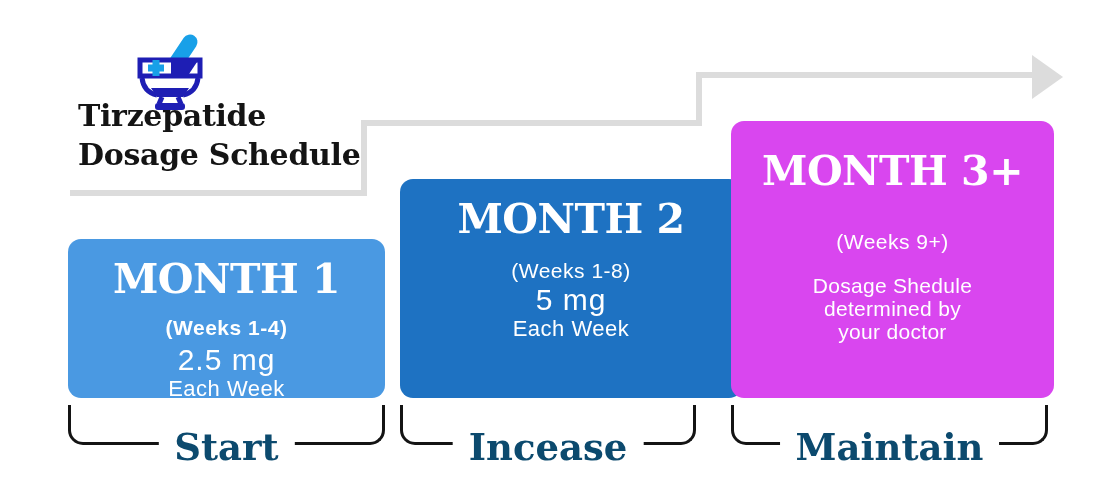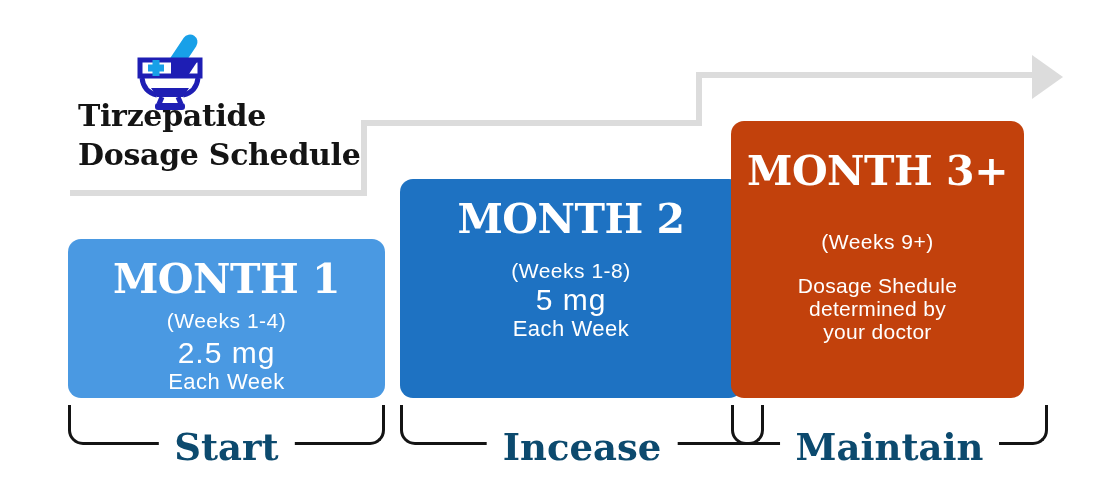--- a/index.html
+++ b/index.html
@@ -17,43 +17,43 @@
     font-family:"DejaVu Serif",serif;font-weight:700;
     font-size:30px;line-height:39px;letter-spacing:-0.3px;color:#141414;
   }
   
   .card{
     position:absolute;z-index:1;border-radius:13px;color:#ffffff;
     text-align:center;box-sizing:border-box;
   }
   #card1{left:68px;top:239px;width:317px;height:159px;background:#4a99e2;padding-top:16px;}
   #card2{left:400px;top:179px;width:342px;height:219px;background:#1e72c2;padding-top:16px;}
-  #card3{left:731px;top:121px;width:293px;height:277px;background:#c2410c;padding-top:26px;}
+  #card3{left:731px;top:121px;width:323px;height:277px;background:#d946ef;padding-top:26px;}
   .month{
     font-family:"DejaVu Serif",serif;font-weight:700;
     font-size:41px;line-height:48px;letter-spacing:-0.5px;
   }
   .weeks{font-size:21px;line-height:26px;letter-spacing:0.5px;}
   .dose{font-size:30px;line-height:31px;letter-spacing:1px;}
   .freq{font-size:22px;line-height:27px;letter-spacing:0.5px;}
   .note{font-size:21px;line-height:23px;letter-spacing:0.3px;}
-  #card1 .weeks{margin-top:5px;}
+  #card1 .weeks{margin-top:12px;font-weight:bold;}
   #card1 .dose{margin-top:3px;}
   #card2 .weeks{margin-top:15px;}
   #card2 .dose{}
   #card3 .weeks{margin-top:34px;}
   #card3 .note{margin-top:19px;}
   
   .bracket{
     position:absolute;top:405px;height:40px;z-index:1;box-sizing:border-box;
     border:3px solid #141414;border-top:none;
     border-bottom-left-radius:15px;border-bottom-right-radius:15px;
   }
   #bracket1{left:68px;width:317px;}
-  #bracket2{left:400px;width:364px;}
+  #bracket2{left:400px;width:296px;}
   #bracket3{left:731px;width:317px;}
   .stage{
     position:absolute;left:50%;top:19px;transform:translateX(-50%);
     background:#ffffff;padding:0 16px;white-space:nowrap;
     font-family:"DejaVu Serif",serif;font-weight:700;
     font-size:37px;line-height:46px;color:#0c4a6e;
   }
 </style>
 </head>
 <body>

